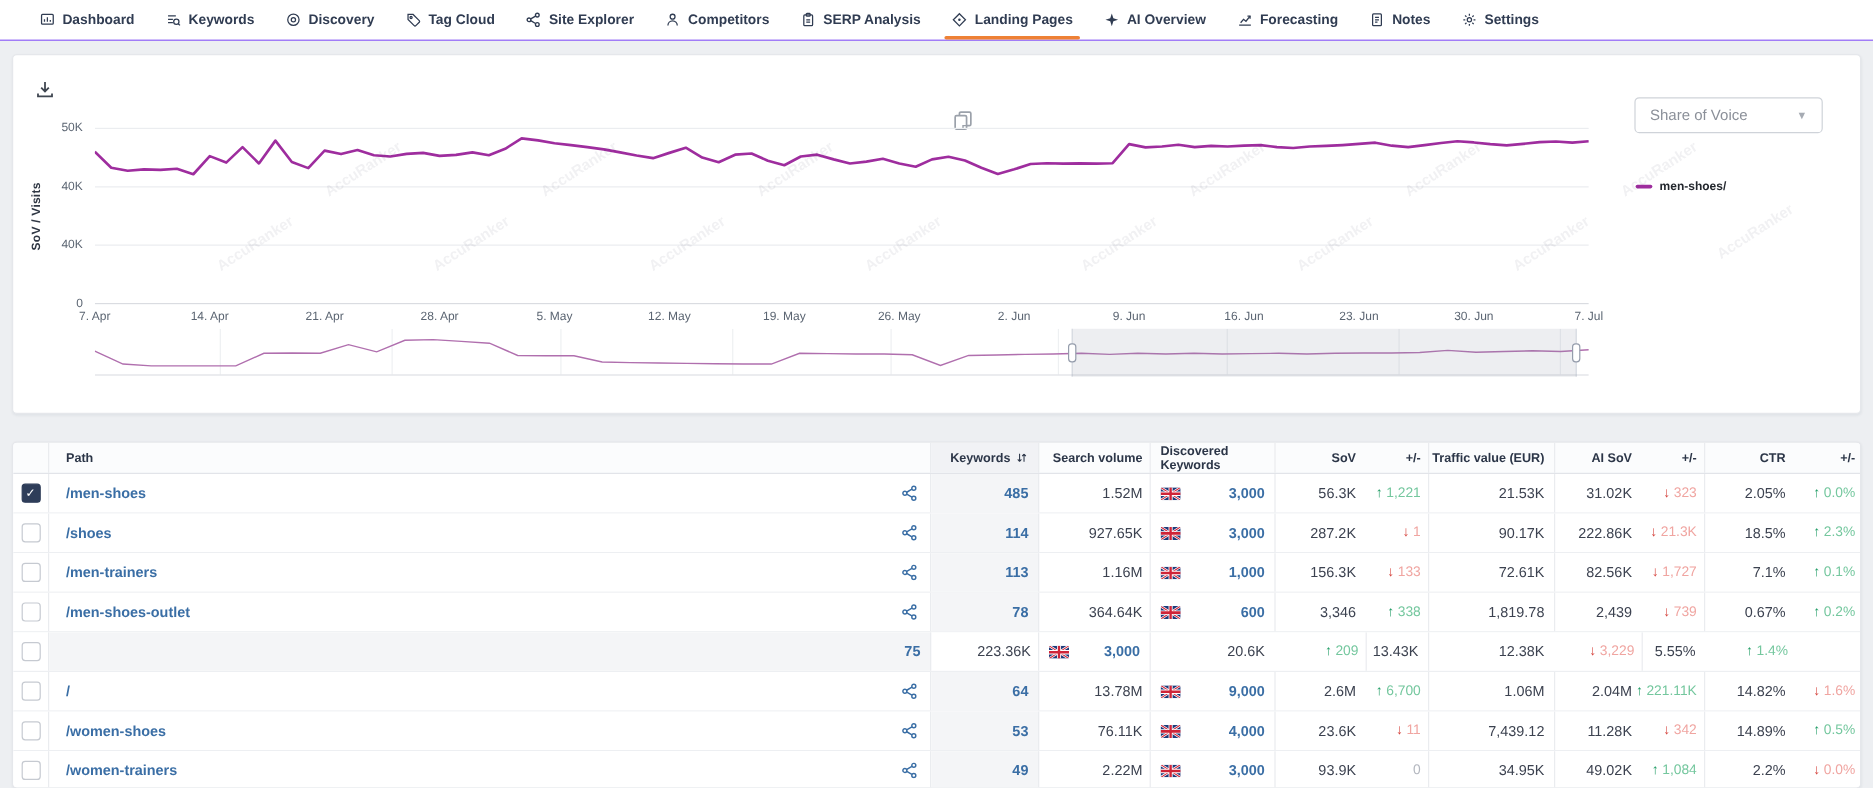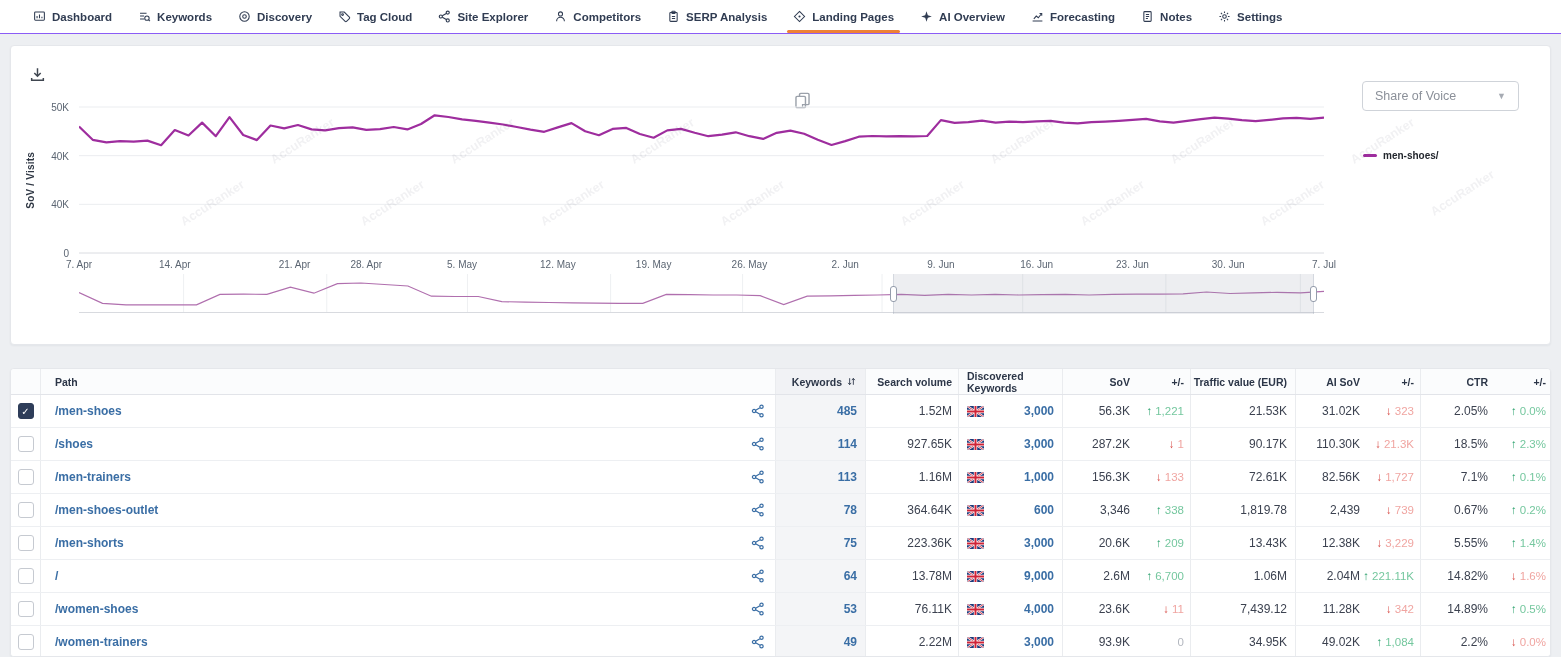--- a/index.html
+++ b/index.html
@@ -273,21 +273,21 @@
         <line x1="0" x2="1245" y1="147" y2="147" stroke="#dadce1"></line>
         <line x1="0" x2="1245" y1="98.33333333333334" y2="98.33333333333334" stroke="#ebedf0"></line>
         <line x1="0" x2="1245" y1="49.66666666666667" y2="49.66666666666667" stroke="#ebedf0"></line>
         <line x1="0" x2="1245" y1="1" y2="1" stroke="#ebedf0"></line>
         <path d="M0.0,20.5L13.7,33.8L27.4,36.3L41.0,35.1L54.7,35.6L68.4,34.6L82.1,39.2L95.8,24.1L109.5,29.5L123.1,16.6L136.8,30.2L150.5,11.2L164.2,29.0L177.9,34.1L191.5,19.5L205.2,22.4L218.9,19.0L232.6,23.4L246.3,24.4L259.9,22.2L273.6,21.4L287.3,23.9L301.0,23.1L314.7,21.0L328.4,23.4L342.0,18.0L355.7,9.3L369.4,11.0L383.1,13.4L396.8,14.9L410.4,16.6L424.1,18.5L437.8,21.0L451.5,23.6L465.2,25.8L478.8,21.4L492.5,17.1L506.2,25.3L519.9,29.2L533.6,22.9L547.3,21.9L560.9,28.0L574.6,31.7L588.3,24.4L602.0,22.9L615.7,26.8L629.3,30.2L643.0,28.7L656.7,26.3L670.4,30.2L684.1,32.9L697.7,26.8L711.4,24.6L725.1,27.8L738.8,33.8L752.5,39.0L766.2,35.1L779.8,30.7L793.5,30.0L807.2,30.4L820.9,30.2L834.6,30.4L848.2,30.0L861.9,14.1L875.6,16.8L889.3,16.1L903.0,14.6L916.6,16.6L930.3,15.6L944.0,16.1L957.7,15.4L971.4,14.9L985.1,16.6L998.7,17.3L1012.4,16.1L1026.1,15.6L1039.8,14.9L1053.5,13.9L1067.1,12.9L1080.8,15.4L1094.5,16.6L1108.2,14.9L1121.9,13.2L1135.5,11.7L1149.2,12.7L1162.9,14.1L1176.6,15.1L1190.3,13.9L1204.0,12.4L1217.6,11.9L1231.3,12.9L1245.0,11.7" fill="none" stroke="#9e2d9e" stroke-width="2.2" stroke-linejoin="round"></path>
       </svg>
   </div>
   <div id="x-labels">
       <span style="left: 0%;">7. Apr</span>
       <span style="left: 7.69231%;">14. Apr</span>
-      <span style="left: 15.3846%; margin-left: 24px;">21. Apr</span>
+      <span style="left: 15.3846%;">21. Apr</span>
       <span style="left: 23.0769%;">28. Apr</span>
       <span style="left: 30.7692%;">5. May</span>
       <span style="left: 38.4615%;">12. May</span>
       <span style="left: 46.1538%;">19. May</span>
       <span style="left: 53.8462%;">26. May</span>
       <span style="left: 61.5385%;">2. Jun</span>
       <span style="left: 69.2308%;">9. Jun</span>
       <span style="left: 76.9231%;">16. Jun</span>
       <span style="left: 84.6154%;">23. Jun</span>
       <span style="left: 92.3077%;">30. Jun</span>
@@ -444,21 +444,21 @@
           <span>287.2K</span>
         </div>
       <div class="cell c-d right bdr down">
           <span class="ar">↓</span>
           <span class="val">1</span>
         </div>
       <div class="cell c-tv right bdr">
           <span>90.17K</span>
         </div>
       <div class="cell c-ai right">
-          <span>110.30K</span>
+          <span>222.86K</span>
         </div>
       <div class="cell c-d right bdr down">
           <span class="ar">↓</span>
           <span class="val">21.3K</span>
         </div>
       <div class="cell c-ctr right">
           <span>18.5%</span>
         </div>
       <div class="cell c-d right up">
           <span class="ar">↑</span>
@@ -556,26 +556,20 @@
         </div>
       <div class="cell c-d right up">
           <span class="ar">↑</span>
           <span class="val">0.2%</span>
         </div>
     </div>
       <div class="trow">
       <div class="cell c-cb bdr">
           <span class="cb"></span>
         </div>
-      <div class="cell c-path bdr">
-        <a>/men-shorts</a>
-        <svg class="share-ic">
-            <use href="#i-share"></use>
-          </svg>
-      </div>
       <div class="cell c-kw right bdr">
           <a style="color:#3a6ea5;text-decoration:none;cursor:pointer;">75</a>
         </div>
       <div class="cell c-sv right bdr">
           <span>223.36K</span>
         </div>
       <div class="cell c-disc bdr">
         <span class="flagwrap"><svg width="17" height="11" viewBox="0 0 60 36" preserveAspectRatio="none">
               <use href="#i-flag-uk"></use>
             </svg></span>

